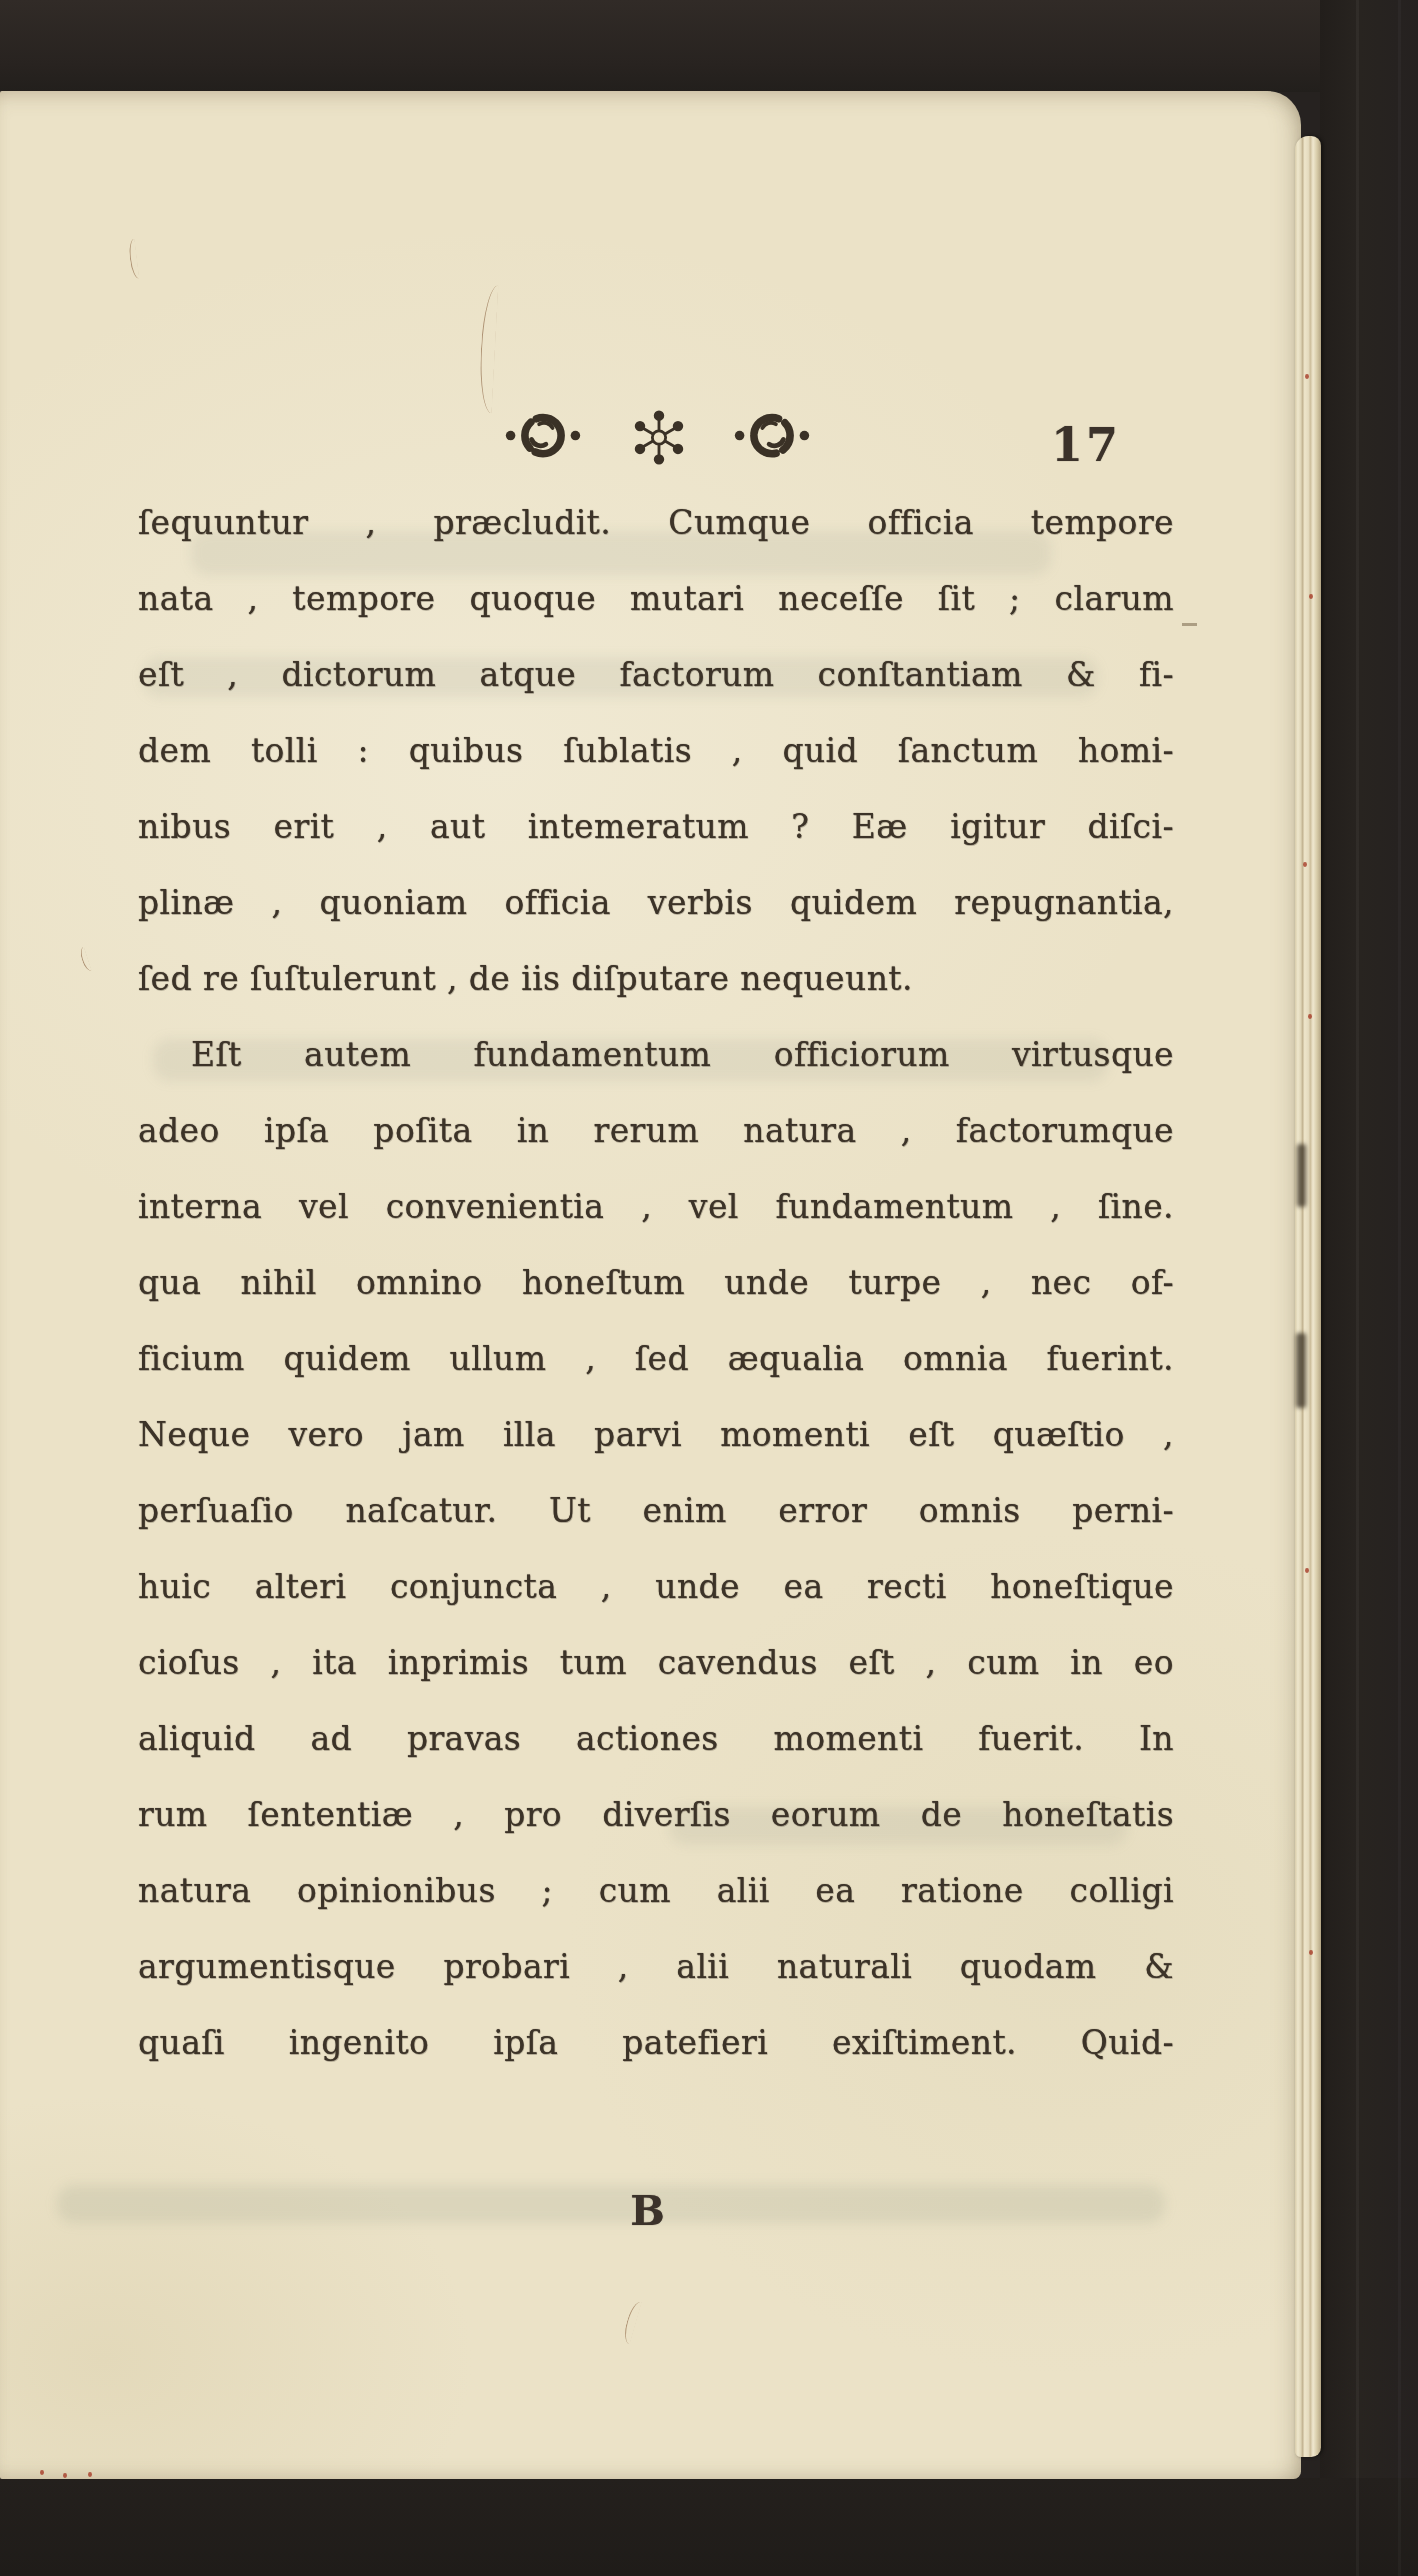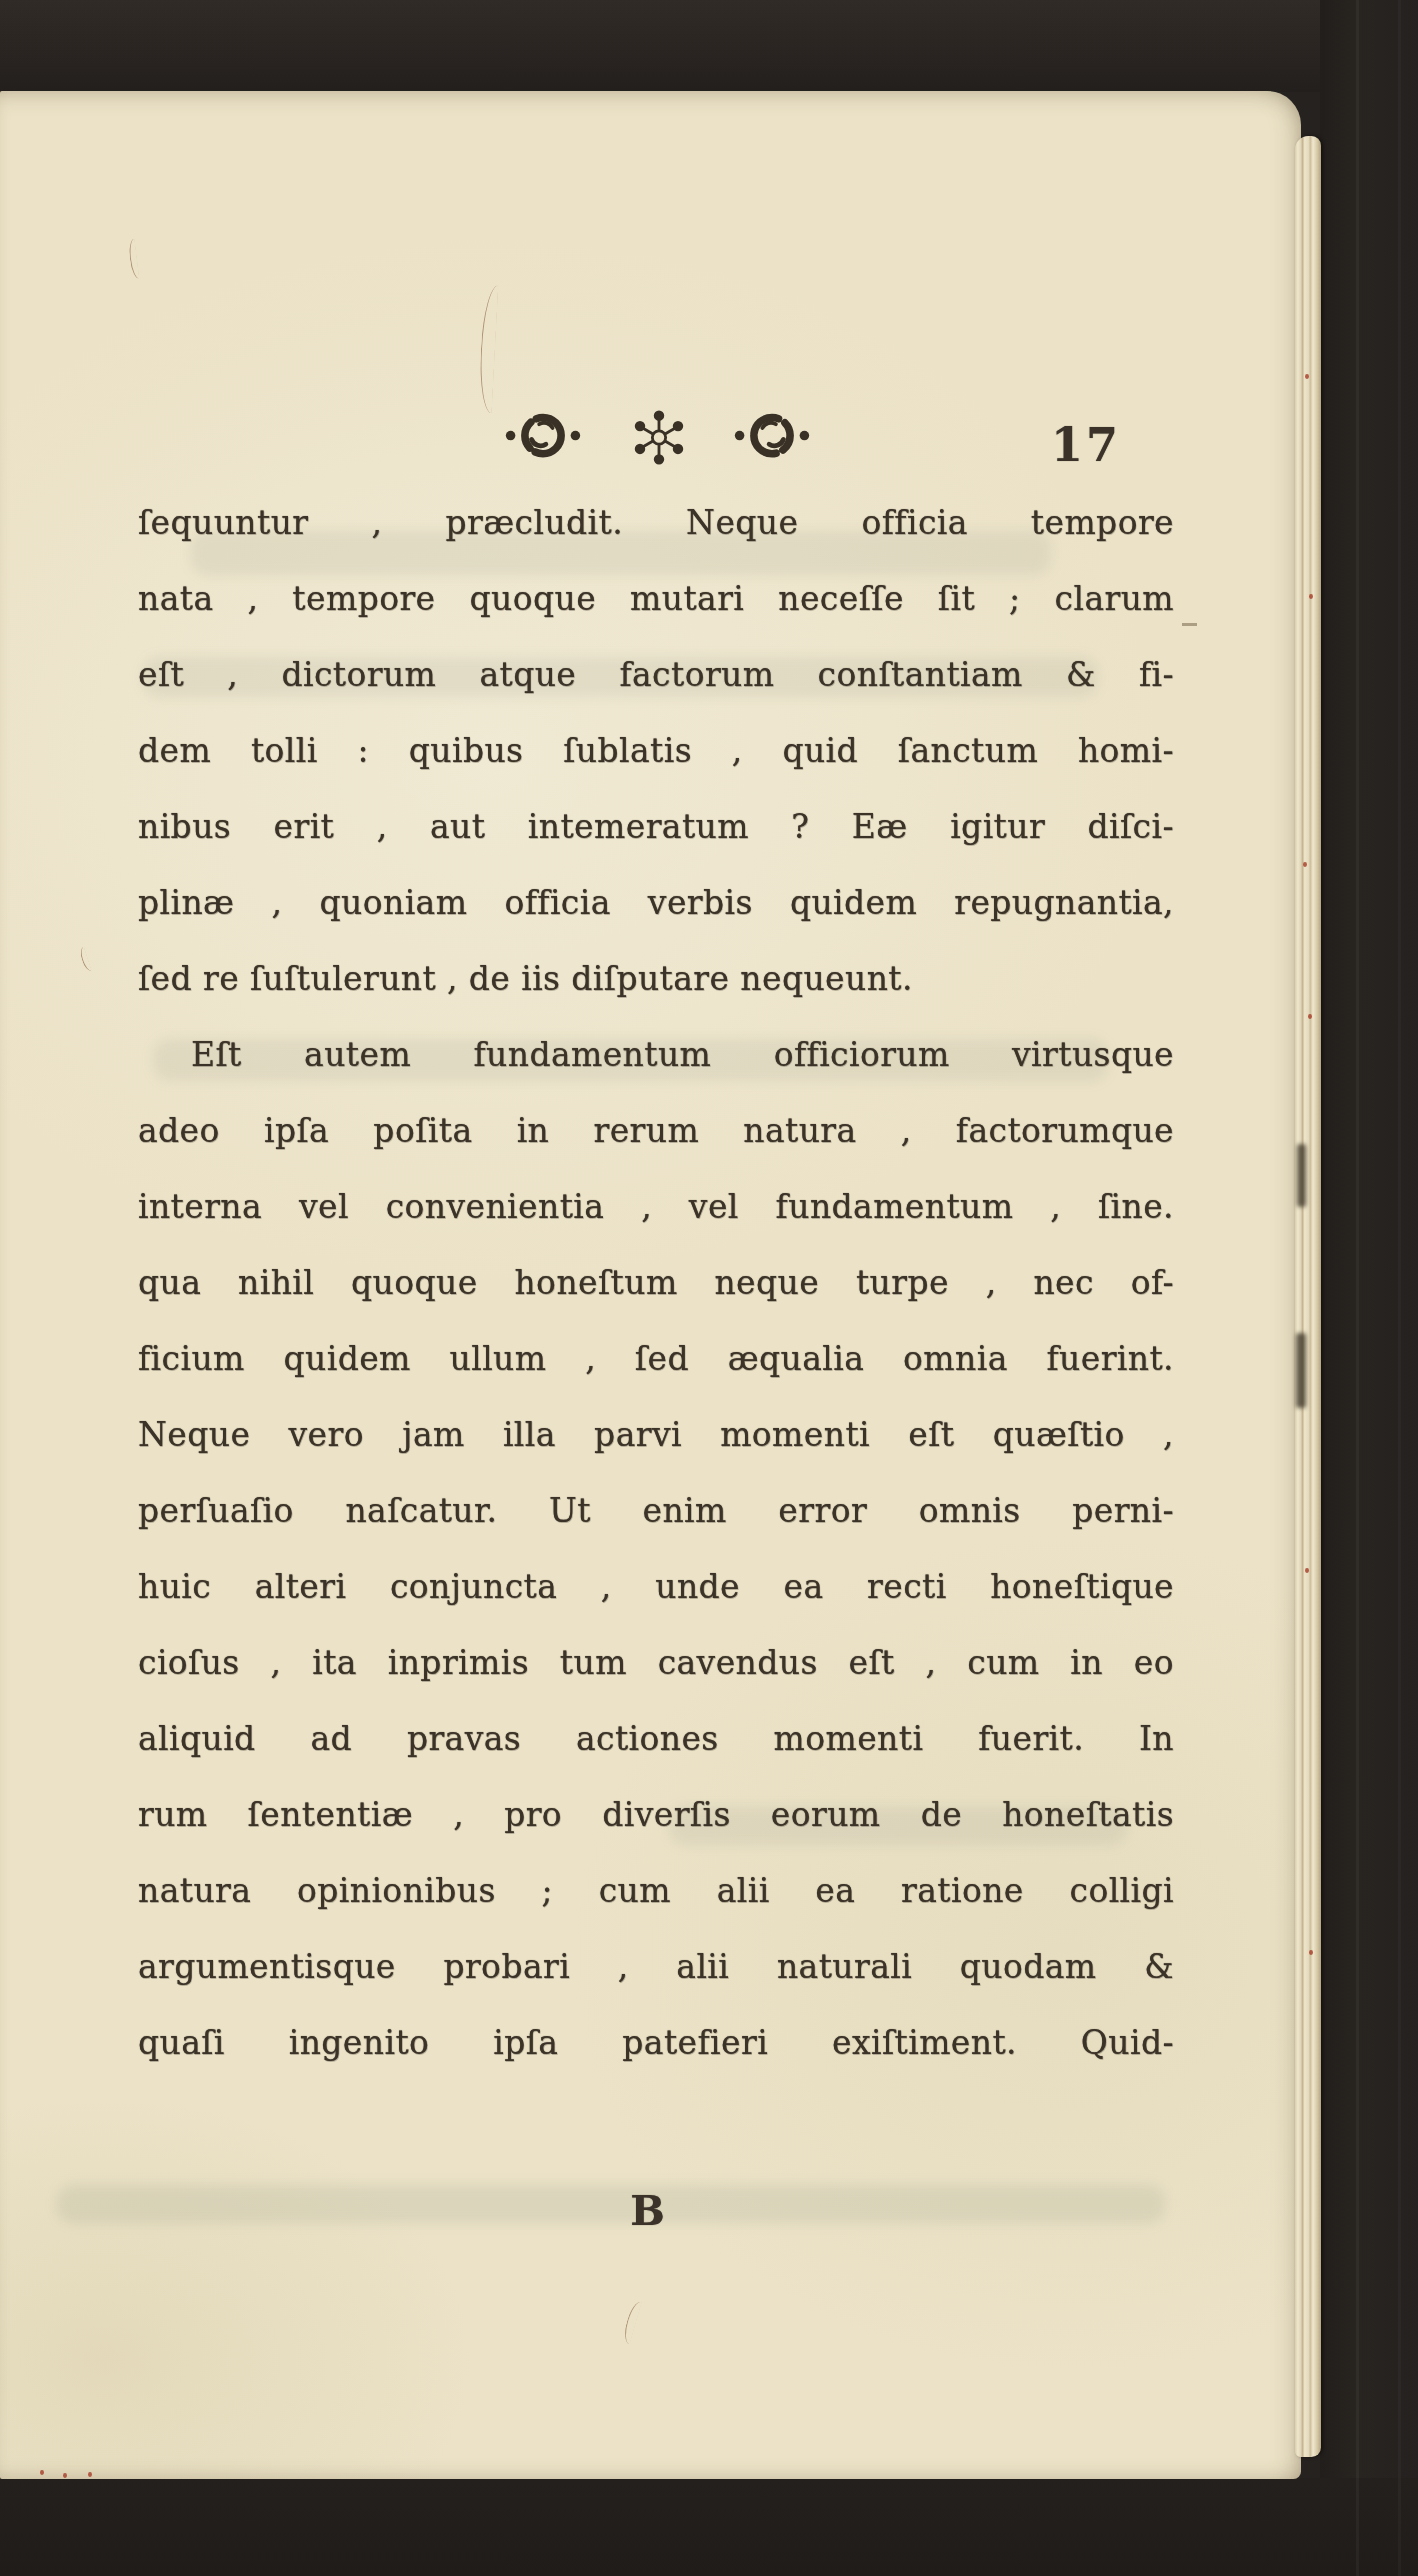--- a/index.html
+++ b/index.html
@@ -149,31 +149,31 @@
     <path d="M34 34 a10 10 0 0 0 15 5" stroke-width="5"></path>
     <path d="M56 22 a10 10 0 0 0 -14 -4" stroke-width="4"></path>
   </g>
   <circle cx="12" cy="30" r="5" fill="#3a3126"></circle>
   <circle cx="80" cy="30" r="5" fill="#3a3126"></circle>
 </svg>
 
 <div class="page-number">17</div>
 
 <div class="textblock">
-  <div class="tl">ſequuntur , præcludit. Neque officia tempore</div>
+  <div class="tl">ſequuntur , præcludit. Cumque officia tempore</div>
   <div class="tl">nata , tempore quoque mutari neceſſe ſit ; clarum</div>
   <div class="tl">eſt , dictorum atque factorum conſtantiam &amp; fi-</div>
   <div class="tl">dem tolli : quibus ſublatis , quid ſanctum homi-</div>
   <div class="tl">nibus erit , aut intemeratum ? Eæ igitur diſci-</div>
   <div class="tl">plinæ , quoniam officia verbis quidem repugnantia,</div>
   <div class="tl left">ſed re ſuſtulerunt , de iis diſputare nequeunt.</div>
   <div class="tl indent">Eſt autem fundamentum officiorum virtusque</div>
   <div class="tl">adeo ipſa poſita in rerum natura , factorumque</div>
   <div class="tl">interna vel convenientia , vel fundamentum , ſine.</div>
-  <div class="tl">qua nihil quoque honeſtum neque turpe , nec of-</div>
+  <div class="tl">qua nihil omnino honeſtum unde turpe , nec of-</div>
   <div class="tl">ficium quidem ullum , ſed æqualia omnia fuerint.</div>
   <div class="tl">Neque vero jam illa parvi momenti eſt quæſtio ,</div>
   <div class="tl">perſuaſio naſcatur. Ut enim error omnis perni-</div>
   <div class="tl">huic alteri conjuncta , unde ea recti honeſtique</div>
   <div class="tl">cioſus , ita inprimis tum cavendus eſt , cum in eo</div>
   <div class="tl">aliquid ad pravas actiones momenti fuerit.  In</div>
   <div class="tl">rum ſententiæ , pro diverſis eorum de honeſtatis</div>
   <div class="tl">natura opinionibus ; cum alii ea ratione colligi</div>
   <div class="tl">argumentisque probari , alii naturali quodam &amp;</div>
   <div class="tl">quaſi ingenito ipſa patefieri exiſtiment.  Quid-</div>

